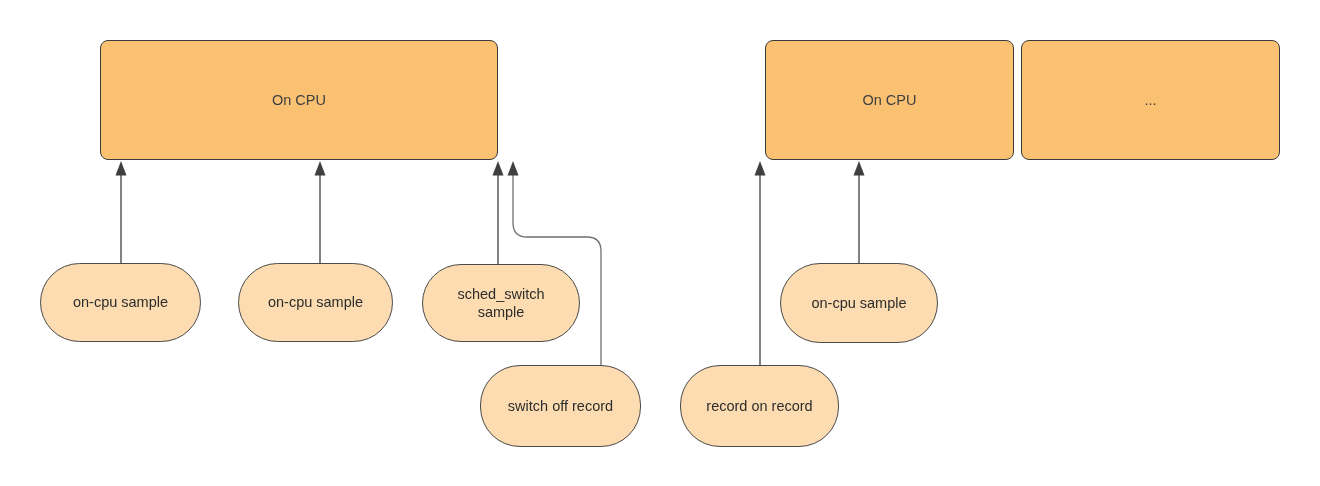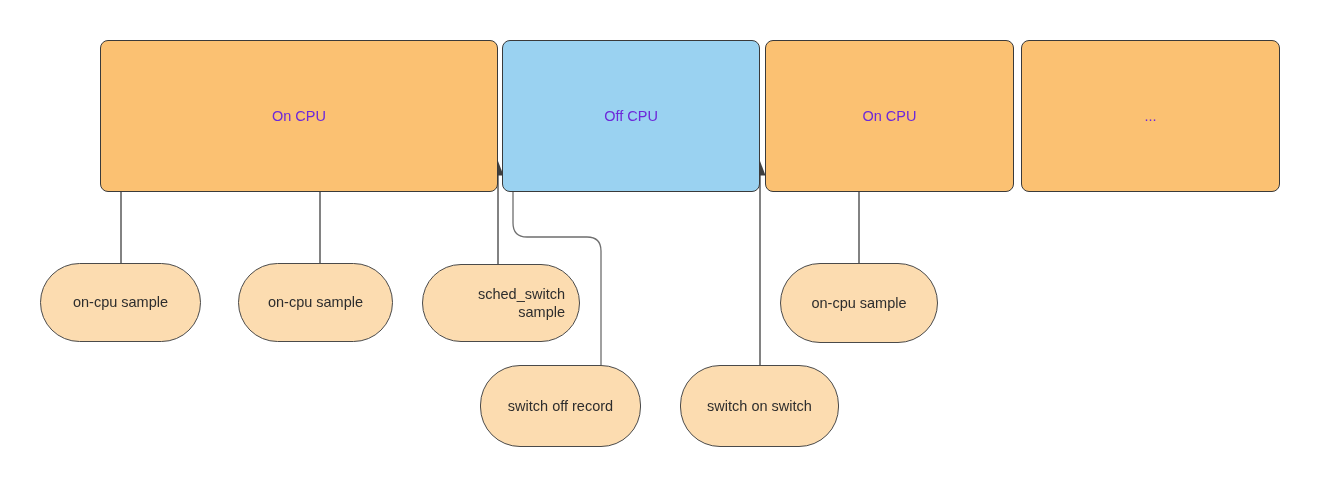--- a/index.html
+++ b/index.html
@@ -5,46 +5,46 @@
   html,body { margin:0; padding:0; background:#ffffff; }
   .canvas {
     position:relative;
     width:1320px; height:486px;
     background:#ffffff;
     font-family:"Liberation Sans", sans-serif;
     overflow:hidden;
   }
   
   .seg {
-    position:absolute; top:40px; height:152px;
+    position:absolute; top:40px; height:120px;
     border:1.5px solid #3a3a3a; border-radius:8px;
     box-sizing:border-box;
     display:flex; align-items:center; justify-content:center;
-    font-size:14.5px; color:#6d28d9;
+    font-size:14.5px; color:#404040;
   }
   .seg.on  { background:#FBC172; }
   .seg.off { background:#9AD2F1; }
   #seg1 { left:100px;  width:398px; }
   #seg2 { left:502px;  width:258px; }
   #seg3 { left:765px;  width:249px; }
   #seg4 { left:1021px; width:259px; }
 
   
   .callout {
     position:absolute;
     background:#FCDCB0;
     border:1.3px solid #4a4a4a; border-radius:40px;
     box-sizing:border-box;
     display:flex; align-items:center; justify-content:center;
     text-align:center; font-size:14.5px; line-height:1.25; color:#2d2d2d;
     padding:0 14px;
   }
   #c1 { left:40px;  top:263px; width:161px; height:79px; }
   #c2 { left:238px; top:263px; width:155px; height:79px; }
-  #c3 { left:422px; top:264px; width:158px; height:78px;text-align:right; }
+  #c3 { left:422px; top:264px; width:158px; height:78px; }
   #c4 { left:480px; top:365px; width:161px; height:82px; }
   #c5 { left:680px; top:365px; width:159px; height:82px; }
   #c6 { left:780px; top:263px; width:158px; height:80px; }
 
   .connectors {
     position:absolute; left:0; top:0;
     width:1320px; height:486px;
     pointer-events:none;
   }
 </style>
@@ -77,42 +77,39 @@
     </g>
     <g stroke="#3f3f3f" stroke-width="1.3">
       <line x1="859" y1="263" x2="859" y2="174"></line>
       <polygon points="859,161 853.5,175.5 864.5,175.5" fill="#3f3f3f" stroke="none"></polygon>
     </g>
   </svg>
 
   <div class="seg on" id="seg1">
     <span>On CPU</span>
   </div>
-  <div class="seg off" id="seg2">
-    <span>Off CPU</span>
-  </div>
   <div class="seg on" id="seg3">
     <span>On CPU</span>
   </div>
   <div class="seg on" id="seg4">
     <span>...</span>
   </div>
 
   <div class="callout" id="c1">
     <span>on-cpu sample</span>
   </div>
   <div class="callout" id="c2">
     <span>on-cpu sample</span>
   </div>
   <div class="callout" id="c3">
     <span>sched_switch sample</span>
   </div>
   <div class="callout" id="c4">
     <span>switch off record</span>
   </div>
   <div class="callout" id="c5">
-    <span>switch on switch</span>
+    <span>record on record</span>
   </div>
   <div class="callout" id="c6">
     <span>on-cpu sample</span>
   </div>
 
 </div>
 
 </body></html>

